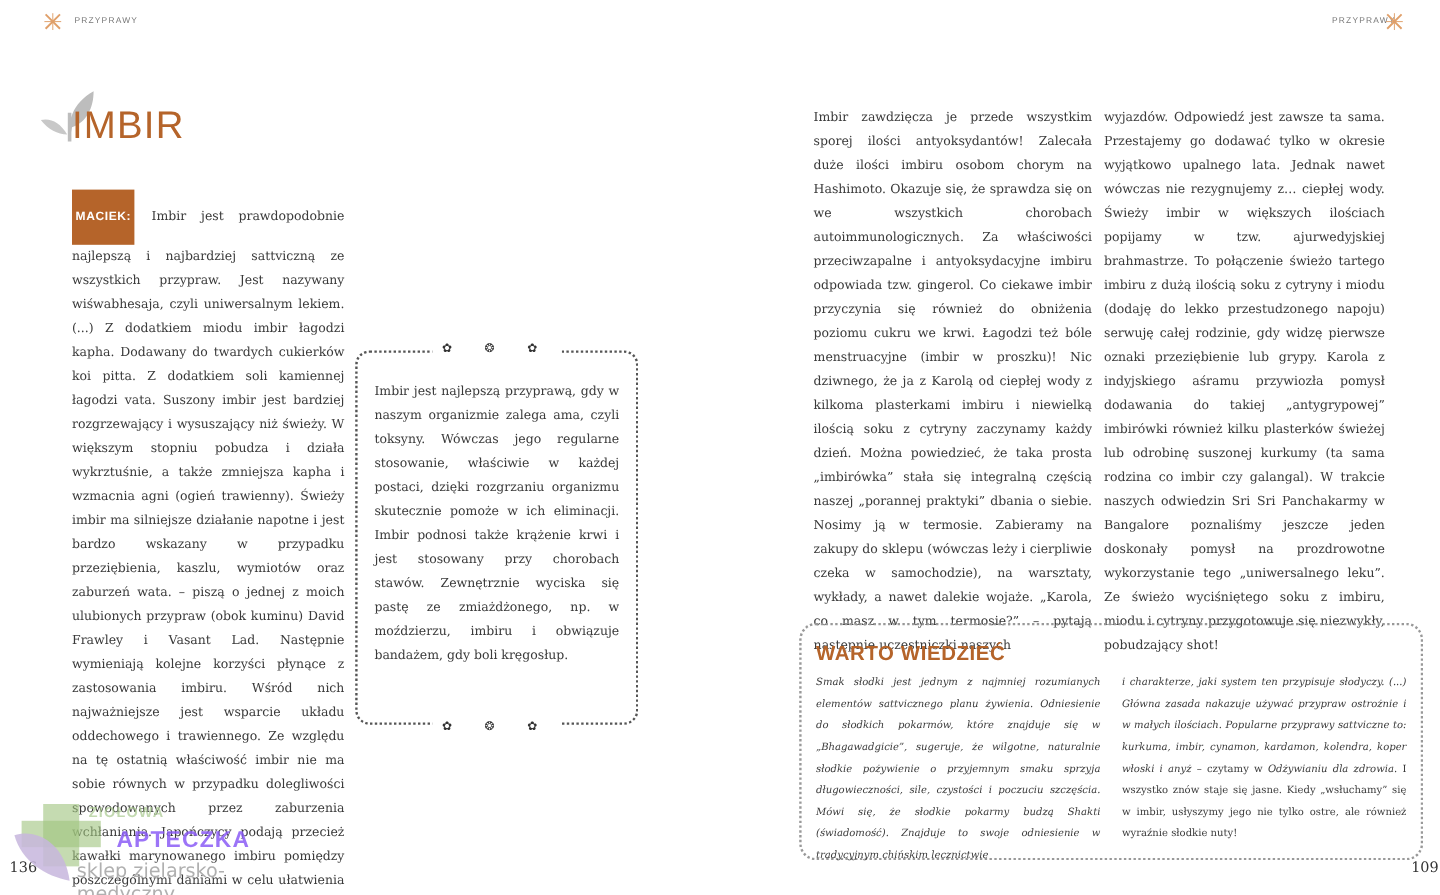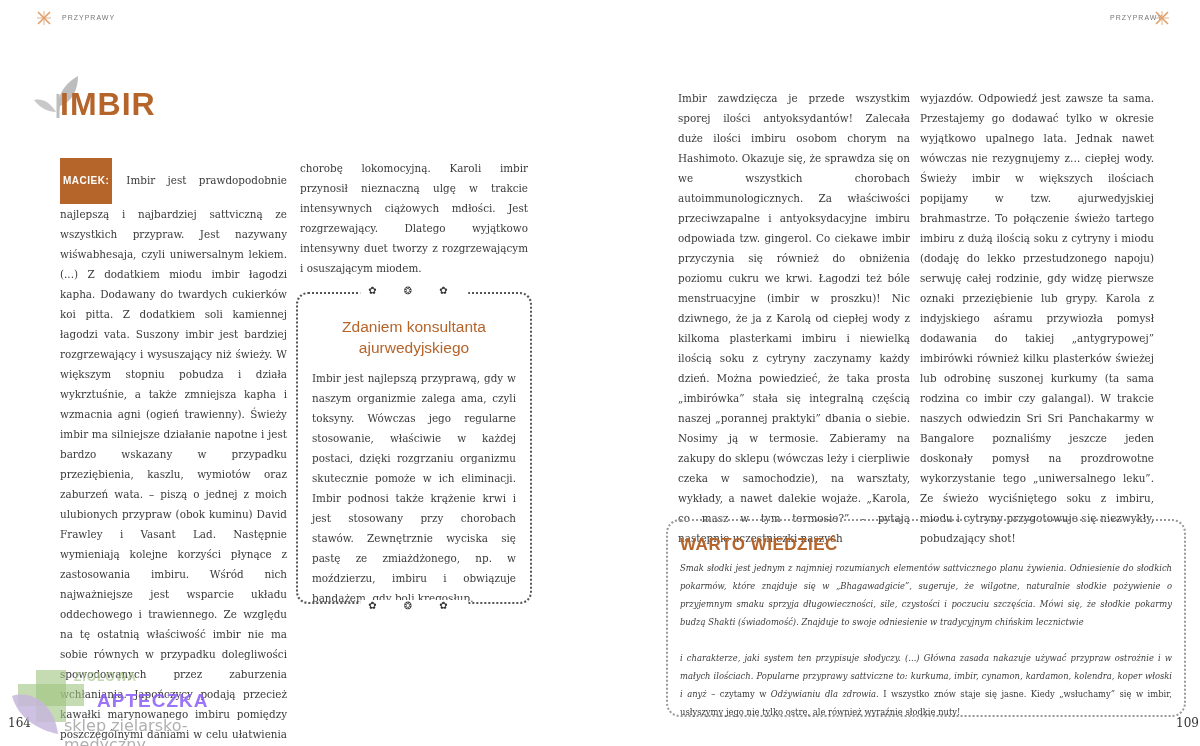--- a/index.html
+++ b/index.html
@@ -13,21 +13,21 @@
     .running-head {
       position: absolute; top: 14px; font-family: "Liberation Sans", sans-serif;
       font-size: 7px; letter-spacing: 1px; color: #777; text-transform: uppercase;
     }
     .orn-icon { position: absolute; top: 10px; width: 16px; height: 16px; }
 
     .title-wrap { position: absolute; left: 34px; top: 72px; width: 140px; height: 60px; }
     .leaf-icon { position: absolute; left: 0; top: 0; width: 50px; height: 48px; }
     .title {
       position: absolute; left: 26px; top: 14px; font-family: "Liberation Sans", sans-serif;
-      font-weight: bold; font-size: 32px; color: #b5642a; letter-spacing: 1px; text-align: right;
+      font-weight: normal; font-size: 32px; color: #b5642a; letter-spacing: 1px; text-align: right;
     }
 
     .col { position: absolute; font-size: 10.4px; line-height: 20px; text-align: justify; }
     .col p { margin: 0; }
     .italic { }
 
     .speaker-badge {
       display: inline-block; background: #b5642a; color: #fff; font-family: "Liberation Sans", sans-serif;
       font-weight: bold; font-size: 10px; padding: 16px 3px; line-height: 14px; margin-right: 14px;
       letter-spacing: 0.5px;
@@ -51,21 +51,21 @@
     .consult-text { font-size: 10.4px; line-height: 20px; text-align: justify; }
 
     .info-box {
       position: absolute; left: 666px; top: 519px; width: 520px; height: 198px;
       border: 2px dotted #999; border-radius: 14px; padding: 14px 12px 8px 12px;
     }
     .info-title {
       font-family: "Liberation Sans", sans-serif; font-weight: bold; font-size: 17px;
       color: #b5642a; letter-spacing: 0.5px; margin-bottom: 4px;
     }
-    .info-cols { display: flex; gap: 18px; flex-direction: column; }
+    .info-cols { display: flex; gap: 18px; }
     .info-col { flex: 1; font-size: 8.4px; line-height: 18px; text-align: justify; font-style: italic; }
     .info-col .plain { font-style: normal; }
 
     .page-num { position: absolute; top: 716px; font-size: 12px; color: #333; }
 
     .watermark { position: absolute; left: 8px; top: 666px; width: 220px; height: 76px; pointer-events: none; }
     .wm-cross { position: absolute; left: 28px; top: 4px; width: 30px; height: 52px; background: #9fc37d; opacity: 0.6; }
     .wm-cross-h { position: absolute; left: 10px; top: 18px; width: 66px; height: 22px; background: #9fc37d; opacity: 0.6; }
     .wm-leaf { position: absolute; left: 2px; top: 22px; width: 54px; height: 50px; }
     .wm-text1 { position: absolute; left: 66px; top: 4px; font-family: "Liberation Sans", sans-serif; font-weight: bold; font-size: 12px; color: #a9c98f; opacity: 0.7; letter-spacing: 1px; }
@@ -90,31 +90,29 @@
       <path d="M22 40 C16 30 8 26 0 28 C6 36 14 40 22 40 Z" fill="#c8c8c8"></path>
       <path d="M24 46 L24 22" stroke="#bdbdbd" stroke-width="3"></path>
     </svg>
     <div class="title">IMBIR</div>
   </div>
 
   <div class="col" style="left:60px; top:158px; width:227px;">
     <p><span class="speaker-badge">MACIEK:</span><span>Imbir jest prawdopodobnie najlepszą i najbardziej sattviczną ze wszystkich przypraw. Jest nazywany wiśwabhesaja, czyli uniwersalnym lekiem. (...) Z dodatkiem miodu imbir łagodzi kapha. Dodawany do twardych cukierków koi pitta. Z dodatkiem soli kamiennej łagodzi vata. Suszony imbir jest bardziej rozgrzewający i wysuszający niż świeży. W większym stopniu pobudza i działa wykrztuśnie, a także zmniejsza kapha i wzmacnia agni (ogień trawienny). Świeży imbir ma silniejsze działanie napotne i jest bardzo wskazany w przypadku przeziębienia, kaszlu, wymiotów oraz zaburzeń wata. –</span><span class="italic"> piszą o jednej z moich ulubionych przypraw (obok kuminu) David Frawley i Vasant Lad. Następnie wymieniają kolejne korzyści płynące z zastosowania imbiru. Wśród nich najważniejsze jest wsparcie układu oddechowego i trawiennego. Ze względu na tę ostatnią właściwość imbir nie ma sobie równych w przypadku dolegliwości spowodowanych przez zaburzenia wchłaniania. Japończycy podają przecież kawałki marynowanego imbiru pomiędzy poszczególnymi daniami w celu ułatwienia trawienia i … oczyszczenia podniebienia. Działa on też wzmacniająco na serce, łagodzi wzdęcia i skurcze w podbrzuszu (co ciekawe, również te miesiączkowe spowodowane wychłodzeniem). Wspomaga utratę wagi i leczy</span></p>
   </div>
 
-  <div class="col italic" style="left:300px; top:158px; width:228px;">chorobę lokomocyjną. Karoli imbir przynosił nieznaczną ulgę w trakcie intensywnych ciążowych mdłości. Jest rozgrzewający. Dlatego wyjątkowo intensywny duet tworzy z rozgrzewającym i osuszającym miodem.</div>
 
   <div class="consult-box">
     <div class="consult-orn top">✿ ❂ ✿</div>
-    <div class="consult-title">Zdaniem konsultanta ajurwedyjskiego</div>
     <div class="consult-text">Imbir jest najlepszą przyprawą, gdy w naszym organizmie zalega ama, czyli toksyny. Wówczas jego regularne stosowanie, właściwie w każdej postaci, dzięki rozgrzaniu organizmu skutecznie pomoże w ich eliminacji. Imbir podnosi także krążenie krwi i jest stosowany przy chorobach stawów. Zewnętrznie wyciska się pastę ze zmiażdżonego, np. w moździerzu, imbiru i obwiązuje bandażem, gdy boli kręgosłup.</div>
     <div class="consult-orn bottom">✿ ❂ ✿</div>
   </div>
 
 
-  <div class="page-num" style="left:8px;">164</div>
+  <div class="page-num" style="left:8px;">136</div>
 
   <div class="watermark">
     <div class="wm-cross"></div>
     <div class="wm-cross-h"></div>
     <svg class="wm-leaf" viewBox="0 0 54 50">
       <path d="M2 8 C20 2 44 14 48 46 C28 42 8 30 2 8 Z" fill="#c7b6dd" opacity="0.85"></path>
     </svg>
     <div class="wm-text1">ZIOŁOWA</div>
     <div class="wm-text2">APTECZKA</div>
     <div class="wm-text3">sklep zielarsko-medyczny</div>

